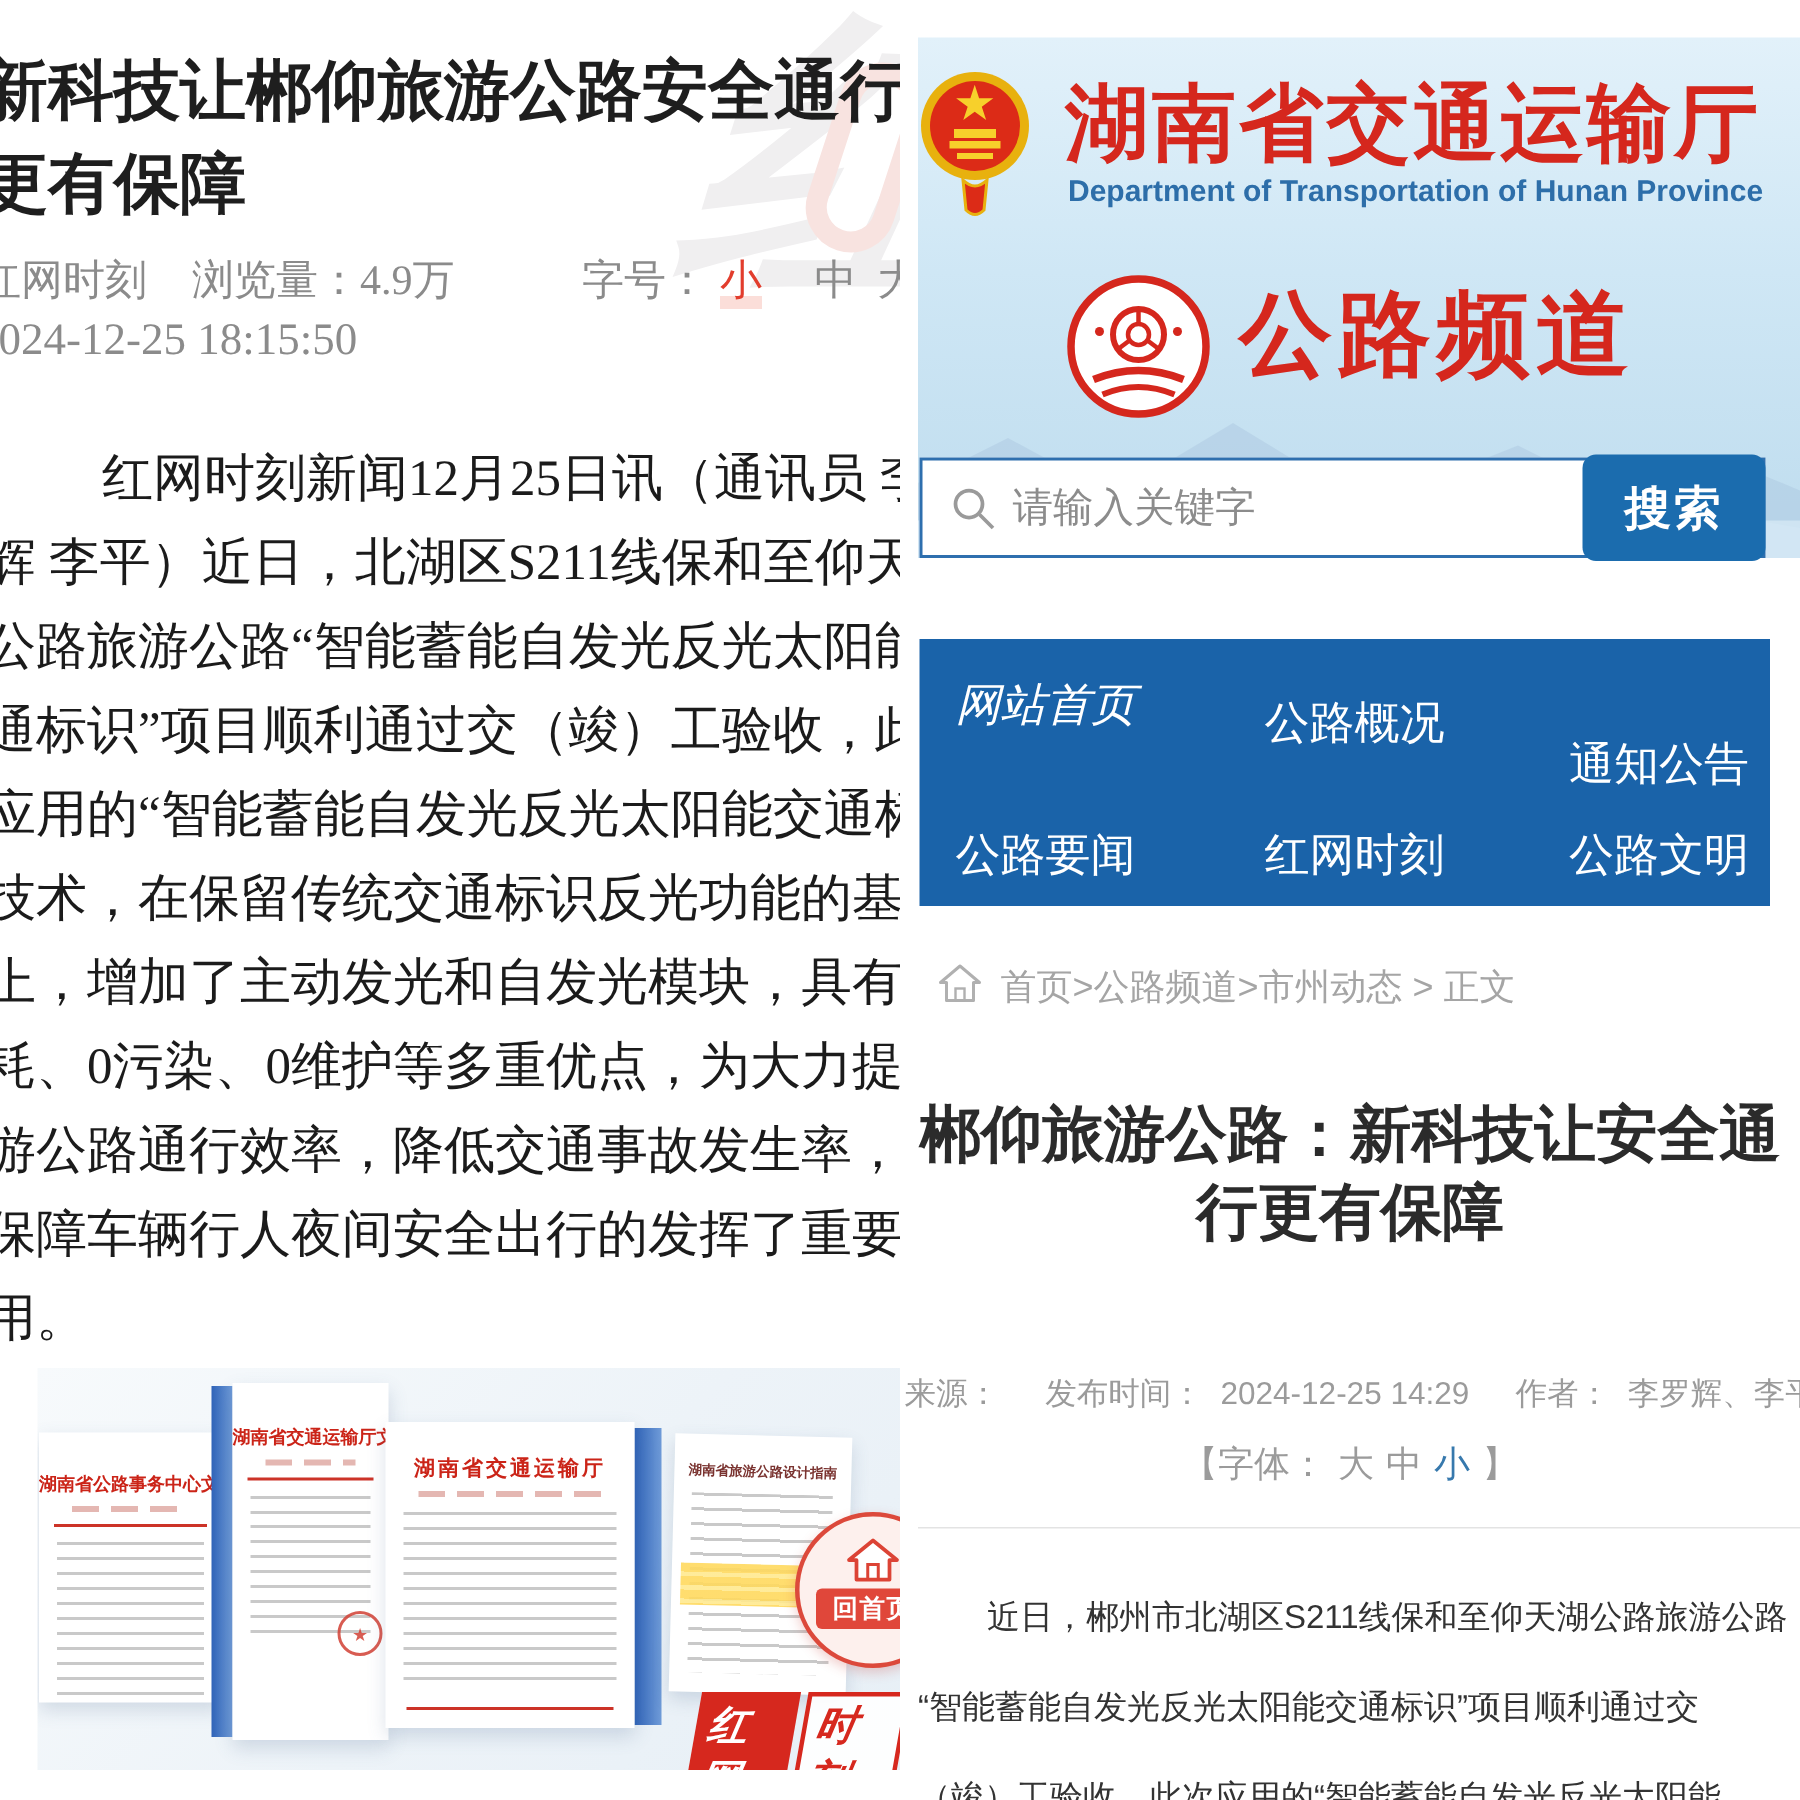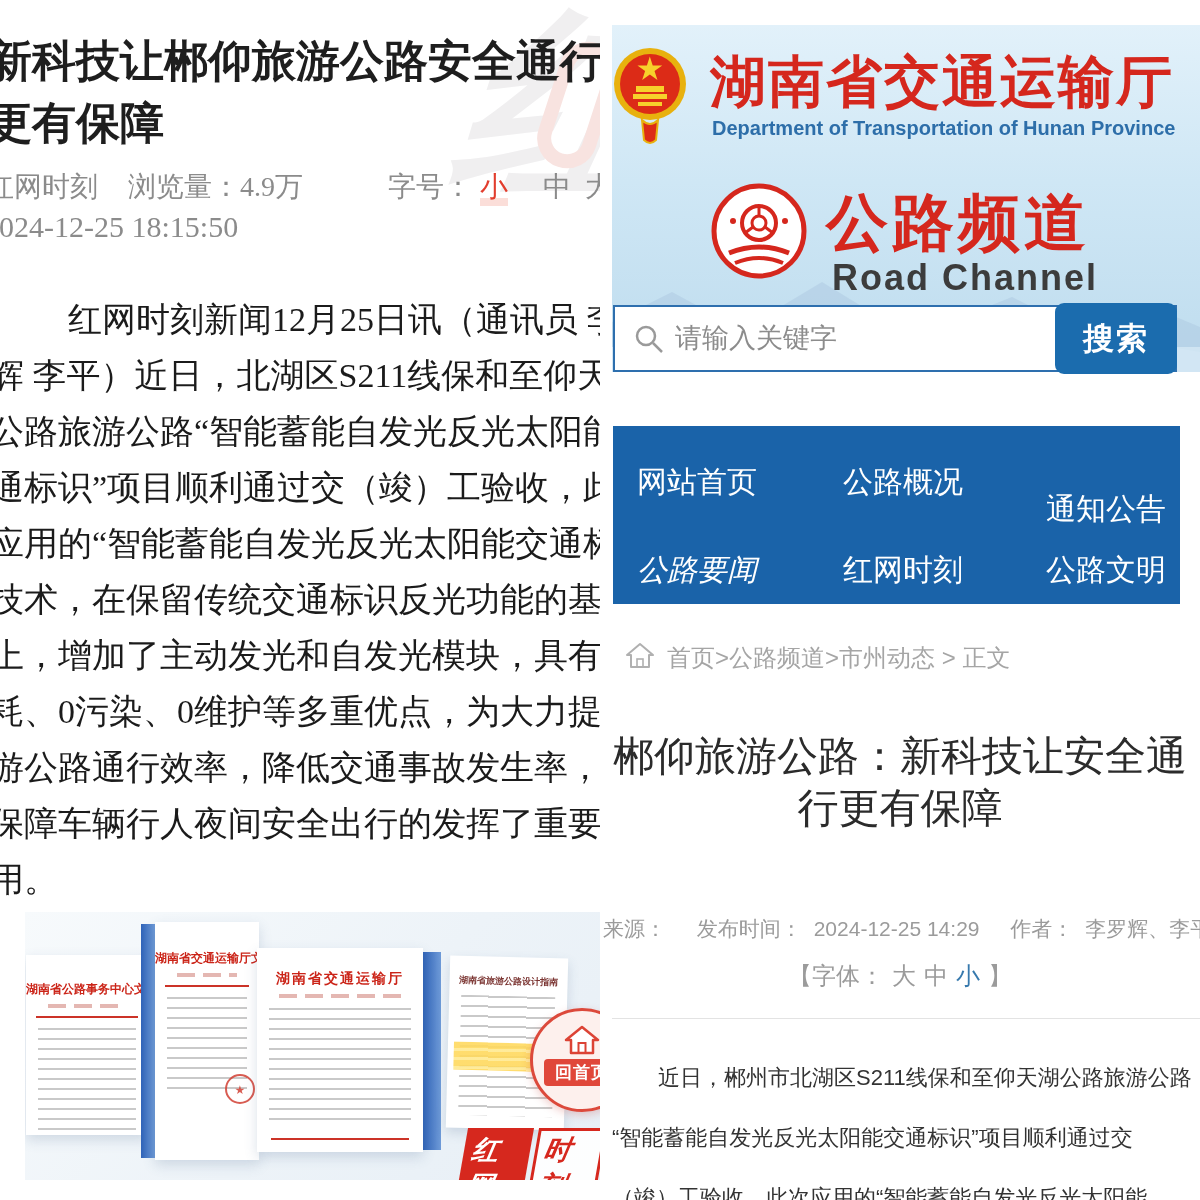--- a/index.html
+++ b/index.html
@@ -87,21 +87,21 @@
     letter-spacing:2px; font-family:"Liberation Sans",sans-serif; cursor:pointer; }
 
   #nav { position:absolute; left:13px; top:426px; width:567px; height:178px; background:#1a63a9; }
   .nav-item { position:absolute; color:#fff; font-size:30px; white-space:nowrap; cursor:pointer; }
 
   #breadcrumb { position:absolute; left:25px; top:640px; height:32px; color:#a5a5a5; font-size:24px; }
   #breadcrumb svg { position:absolute; left:0; top:1px; }
   #breadcrumb span { position:absolute; left:42px; top:2px; white-space:nowrap; }
 
   #a-title { position:absolute; left:0; top:730px; width:600px; text-align:center;
-    font-size:41px; line-height:52px; font-weight:normal; color:#2b2b2b; }
+    font-size:41px; line-height:52px; font-weight:bold; color:#2b2b2b; }
   #a-meta { position:absolute; left:0; top:915px; width:600px; text-align:center; white-space:nowrap;
     font-size:21px; color:#9b9b9b; }
   #a-meta span { margin:0 3px; }
   #a-meta .gap { margin-right:22px; }
   #a-font { position:absolute; left:0; top:960px; width:600px; text-align:center;
     font-size:24px; color:#9b9b9b; }
   #a-font span { margin:10px 4px; cursor:pointer; }
   #a-font .active { color:#3779ad; }
   #a-divider { position:absolute; left:12px; top:1018px; width:588px; height:1px; background:#e3e3e3; }
   #a-body { position:absolute; left:12px; top:1048px; width:600px;
@@ -223,37 +223,36 @@
         <line x1="48" y1="33" x2="48" y2="24" stroke="#d5271d" stroke-width="3"></line>
         <line x1="42" y1="44" x2="34" y2="50" stroke="#d5271d" stroke-width="3"></line>
         <line x1="54" y1="44" x2="62" y2="50" stroke="#d5271d" stroke-width="3"></line>
         <path d="M18 70 Q48 58 78 70" fill="none" stroke="#d5271d" stroke-width="5"></path>
         <path d="M24 80 Q48 70 72 80" fill="none" stroke="#d5271d" stroke-width="4"></path>
         <circle cx="22" cy="38" r="3" fill="#d5271d"></circle>
         <circle cx="74" cy="38" r="3" fill="#d5271d"></circle>
       </svg>
 
       <div id="channel-name">公路频道</div>
-      <div id="channel-en">Road Channel</div>
     </div>
 
     <div id="search-box">
       <svg id="search-icon" width="32" height="32" viewBox="0 0 32 32">
         <circle cx="13" cy="13" r="9" fill="none" stroke="#9a9a9a" stroke-width="2.5"></circle>
         <line x1="20" y1="20" x2="29" y2="29" stroke="#9a9a9a" stroke-width="2.5"></line>
       </svg>
       <input id="search-input" type="text" placeholder="请输入关键字" style="">
     </div>
     <button id="search-btn">搜索</button>
 
     <div id="nav">
-      <div class="nav-item" style="left:24px;  top:36px;">网站首页</div>
+      <div class="nav-item" style="left:24px;  top:24px;font-style:italic;">网站首页</div>
       <div class="nav-item" style="left:230px; top:36px;">公路概况</div>
       <div class="nav-item" style="left:433px; top:36px;margin-top:27px;">通知公告</div>
-      <div class="nav-item" style="left:24px;  top:124px;font-style:italic;">公路要闻</div>
+      <div class="nav-item" style="left:24px;  top:124px;">公路要闻</div>
       <div class="nav-item" style="left:230px; top:124px;">红网时刻</div>
       <div class="nav-item" style="left:433px; top:124px;">公路文明</div>
     </div>
 
     <div id="breadcrumb">
       <svg width="30" height="28" viewBox="0 0 30 28">
         <path d="M15 3 L28 14 L24 14 L24 26 L6 26 L6 14 L2 14 Z" fill="none" stroke="#b0b0b0" stroke-width="2" stroke-linejoin="round"></path>
         <rect x="12" y="18" width="6" height="8" fill="none" stroke="#b0b0b0" stroke-width="1.6"></rect>
       </svg>
       <span>首页&gt;公路频道&gt;市州动态 &gt; 正文</span>

